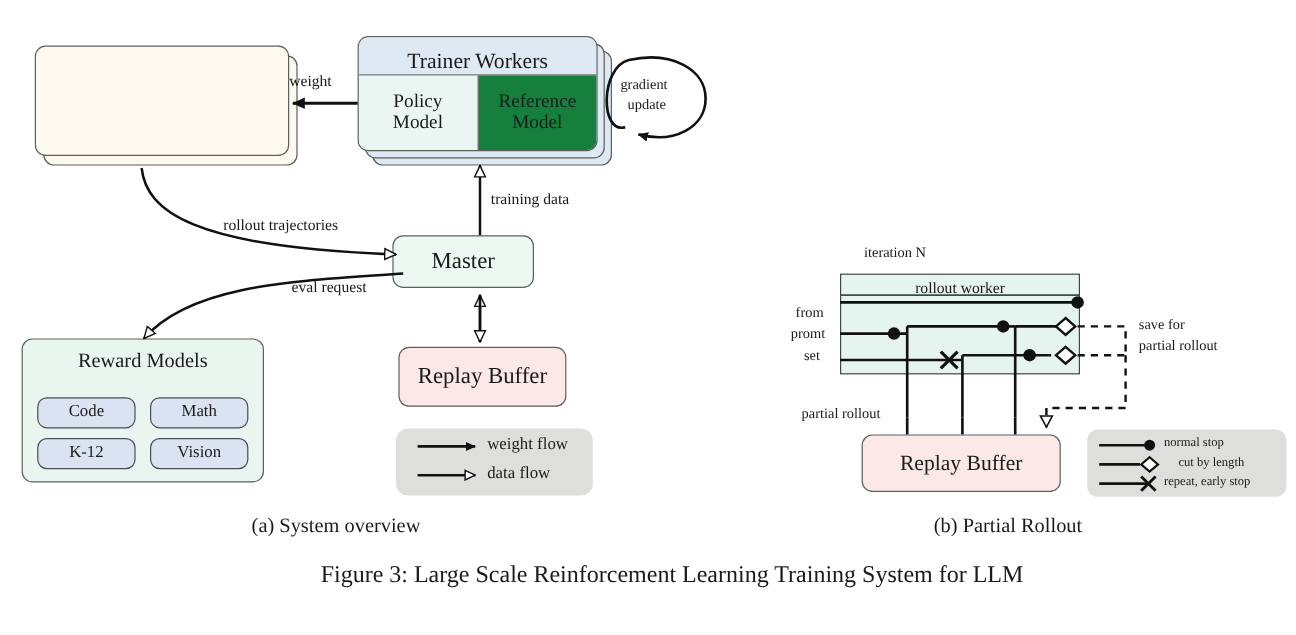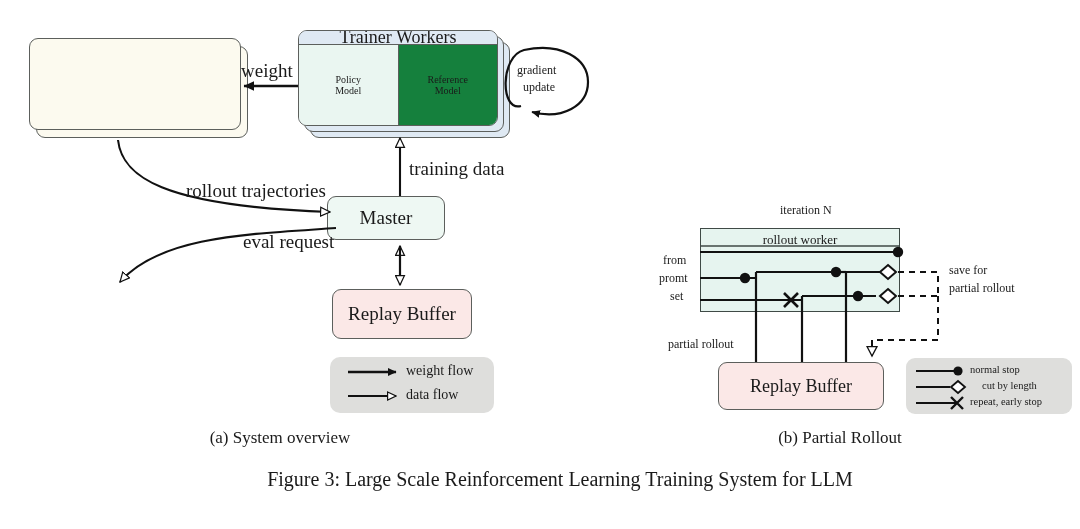--- a/index.html
+++ b/index.html
@@ -39,32 +39,32 @@
   .trainer-fill { background: #dfe9f3; }
   .master-fill { background: #eef8f3; }
   .replay-fill { background: #fbe8e7; }
   .reward-fill { background: #e9f6f0; }
   .sub-fill { background: #dbe3f3; }
   .legend-fill { background: #dededc; border-radius: 10px; }
 
   .label-lg { font-size: 19px; }
   .label-sm { font-size: 14px; }
   .label-xs { font-size: 12px; }
-  .edge-label { font-size: 19px; }
+  .edge-label { font-size: 13px; }
 
   
   .trainer-split { position: absolute; display: flex; flex-direction: column; }
   .trainer-title {
-    height: 14px; display: flex; align-items: center; justify-content: center;
+    height: 32px; display: flex; align-items: flex-end; justify-content: center;
     border-bottom: 1.4px solid #5c5f5c; font-size: 18px;
   }
   .trainer-cols { flex: 1; display: flex; }
   .trainer-col {
     flex: 1; display: flex; align-items: center; justify-content: center;
-    text-align: center; line-height: 1.15; font-size: 10px;
+    text-align: center; line-height: 1.15; font-size: 16px;
   }
   .trainer-col.left { border-right: 1.4px solid #5c5f5c; }
 
   
   .reward-title { position: absolute; width: 100%; text-align: center; top: 8px; font-size: 17px; }
   .sub-box {
     position: absolute; border: 1.5px solid #4a4d55; border-radius: 8px;
     display: flex; align-items: center; justify-content: center; font-size: 14px;
   }
 
@@ -117,20 +117,35 @@
   </div>
 
   <div class="box master-fill label-lg" style="left:327px; top:196px; width:118px; height:44px;">
     <span>Master</span>
   </div>
 
   <div class="box replay-fill label-lg" style="left:332px; top:289px; width:140px; height:50px;">
     <span>Replay Buffer</span>
   </div>
 
+  <div class="box reward-fill" style="left:18px; top:282px; width:202px; height:120px; display:block; position:absolute;">
+    <div class="reward-title">Reward Models</div>
+    <div class="sub-box sub-fill" style="left:12px; top:48px; width:82px; height:26px;">
+      <span>Code</span>
+    </div>
+    <div class="sub-box sub-fill" style="left:106px; top:48px; width:82px; height:26px;">
+      <span>Math</span>
+    </div>
+    <div class="sub-box sub-fill" style="left:12px; top:82px; width:82px; height:26px;">
+      <span>K-12</span>
+    </div>
+    <div class="sub-box sub-fill" style="left:106px; top:82px; width:82px; height:26px;">
+      <span>Vision</span>
+    </div>
+  </div>
 
   <div class="legend-fill" style="position:absolute; left:330px; top:357px; width:164px; height:56px;"></div>
 
   <svg class="layer" viewBox="0 0 1080 529">
     <defs>
       <marker id="solidArrow" markerWidth="9" markerHeight="9" refX="8" refY="4.5" orient="auto" markerUnits="userSpaceOnUse">
         <path d="M0,0.6 L8.6,4.5 L0,8.4 z" fill="#111"></path>
       </marker>
       <marker id="solidArrowL" markerWidth="11" markerHeight="11" refX="10" refY="5.5" orient="auto" markerUnits="userSpaceOnUse">
         <path d="M0,0.7 L10.4,5.5 L0,10.3 z" fill="#111"></path>
@@ -226,21 +241,21 @@
     <line x1="916" y1="371" x2="954" y2="371" stroke="#111" stroke-width="2.2"></line>
     <circle cx="958" cy="371" r="4.6" fill="#111"></circle>
 
     <line x1="916" y1="387" x2="950" y2="387" stroke="#111" stroke-width="2.2"></line>
     <path d="M 958 381 L 965 387 L 958 393 L 951 387 z" fill="#ffffff" stroke="#111" stroke-width="1.8"></path>
 
     <line x1="916" y1="403" x2="956" y2="403" stroke="#111" stroke-width="2.2"></line>
     <path d="M 951 397 L 963 409 M 963 397 L 951 409" stroke="#111" stroke-width="2.4"></path>
   </svg>
 
-  <div class="txt label-xs" style="left:780px; top:203px;">iteration N</div>
+  <div class="txt label-xs" style="left:720px; top:203px;">iteration N</div>
 
   <div class="txt label-xs" style="left:663px; top:253px;">from</div>
   <div class="txt label-xs" style="left:659px; top:271px;">promt</div>
   <div class="txt label-xs" style="left:670px; top:289px;">set</div>
 
   <div class="txt label-xs" style="left:949px; top:263px;">save for</div>
   <div class="txt label-xs" style="left:949px; top:281px;">partial rollout</div>
 
   <div class="txt label-xs" style="left:668px; top:337px;">partial rollout</div>
 

